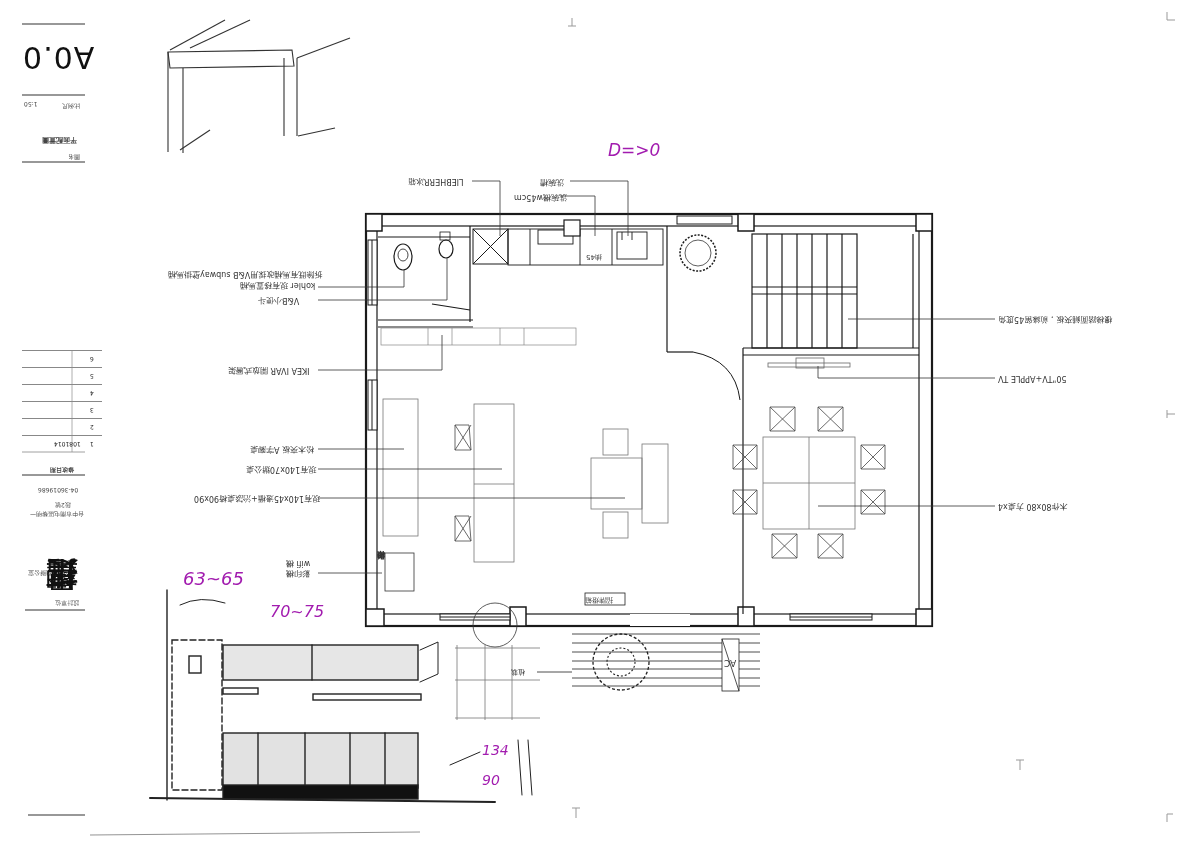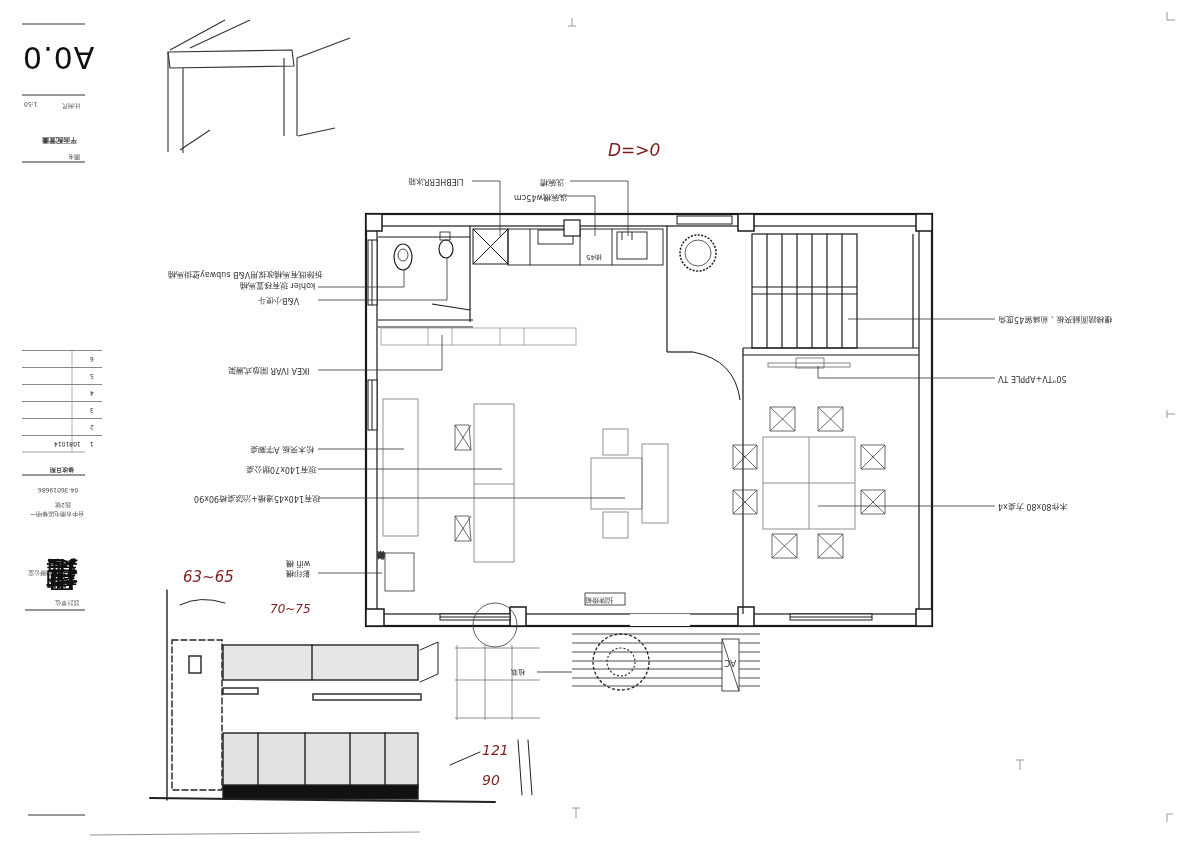--- a/index.html
+++ b/index.html
@@ -2,21 +2,21 @@
 <html><head>
 <meta charset="utf-8">
 <style>
   html,body{margin:0;padding:0;background:#fff;}
   body{width:1200px;height:849px;position:relative;overflow:hidden;font-family:"DejaVu Sans",sans-serif;color:#222;}
   #sheet{position:absolute;left:0;top:0;width:1200px;height:849px;}
   .lbl{position:absolute;font-size:8px;white-space:nowrap;transform:rotate(180deg);transform-origin:center;color:#333;line-height:1;}
   .tb-small{position:absolute;font-size:6px;transform:rotate(180deg);color:#444;white-space:nowrap;}
   .big-code{position:absolute;left:22px;top:40px;font-family:"DejaVu Sans",sans-serif;font-size:30px;transform:rotate(180deg);letter-spacing:1px;color:#111;}
   .firm{position:absolute;left:38px;top:615px;width:50px;font-size:32px;line-height:46px;transform:rotate(180deg);writing-mode:vertical-rl;color:#111;font-family:"DejaVu Sans",sans-serif;}
-  .hand{position:absolute;font-family:"DejaVu Sans",sans-serif;font-size:14px;color:#7f1d1d;font-style:italic;}
+  .hand{position:absolute;font-family:"DejaVu Sans",sans-serif;font-size:14px;color:#a21caf;font-style:italic;}
   .rev-row{position:absolute;left:22px;width:80px;height:17px;border-top:1px solid #888;font-size:6px;}
   .rev-row .n{position:absolute;left:68px;top:5px;transform:rotate(180deg);}
   .rev-row .d{position:absolute;left:32px;top:5px;transform:rotate(180deg);}
 </style>
 </head>
 <body>
 
 <div id="sheet">
 
   <div>
@@ -313,18 +313,18 @@
     <div class="lbl" style="left:998px;top:315px">樓梯踏面鋪夾板，前緣留45度角</div>
     <div class="lbl" style="left:998px;top:374px">50"TV+APPLE TV</div>
     <div class="lbl" style="left:998px;top:502px">木作80x80 方桌x4</div>
     <div class="lbl" style="left:585px;top:596px;font-size:7px">招牌燈箱</div>
     <div class="lbl" style="left:511px;top:668px;font-size:7px">植栽</div>
     <div class="lbl" style="left:724px;top:658px;font-size:9px">AC</div>
   </div>
 
   <div>
     <div class="hand" style="left:608px;top:140px;font-size:17px">D=&gt;0</div>
-    <div class="hand" style="left:183px;top:568px;font-size:15px">63~65</div>
-    <div class="hand" style="left:270px;top:602px;font-size:12px">70~75</div>
-    <div class="hand" style="left:482px;top:742px;font-size:14px">121</div>
+    <div class="hand" style="left:183px;top:568px;font-size:18px">63~65</div>
+    <div class="hand" style="left:270px;top:602px;font-size:16px">70~75</div>
+    <div class="hand" style="left:482px;top:742px;font-size:14px">134</div>
     <div class="hand" style="left:482px;top:772px;font-size:14px">90</div>
   </div>
 </div>
 
 </body></html>

